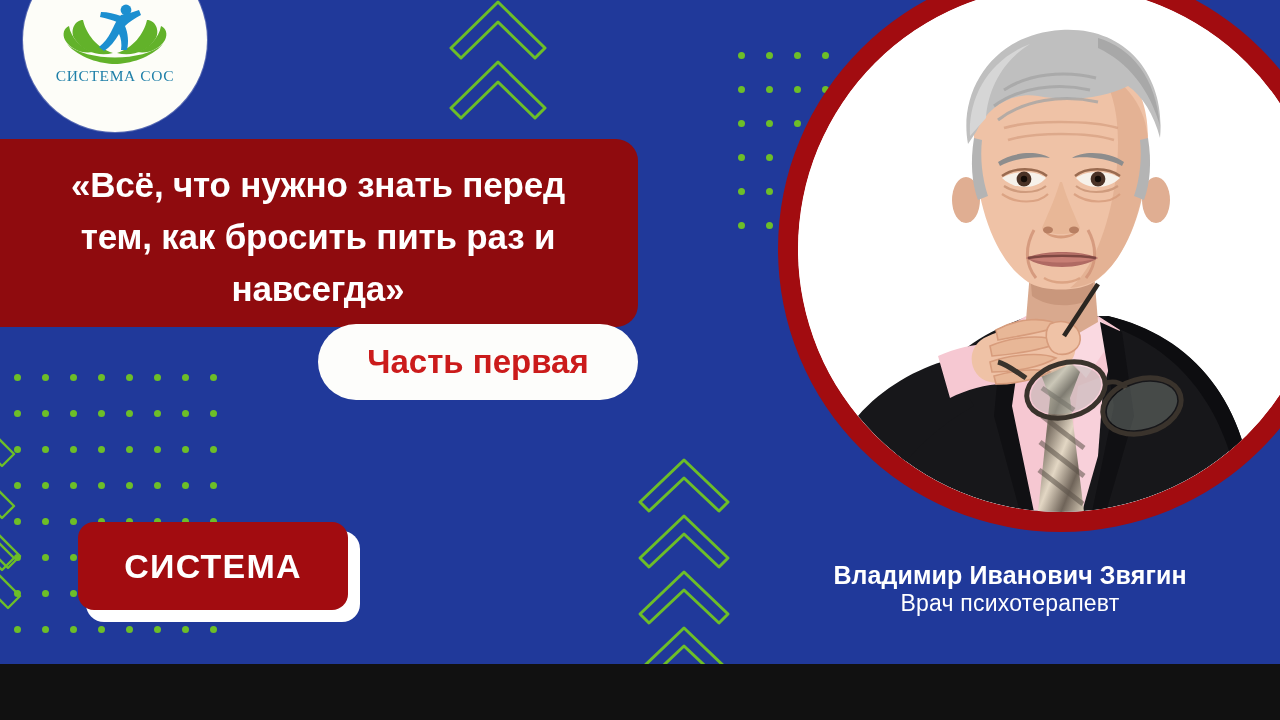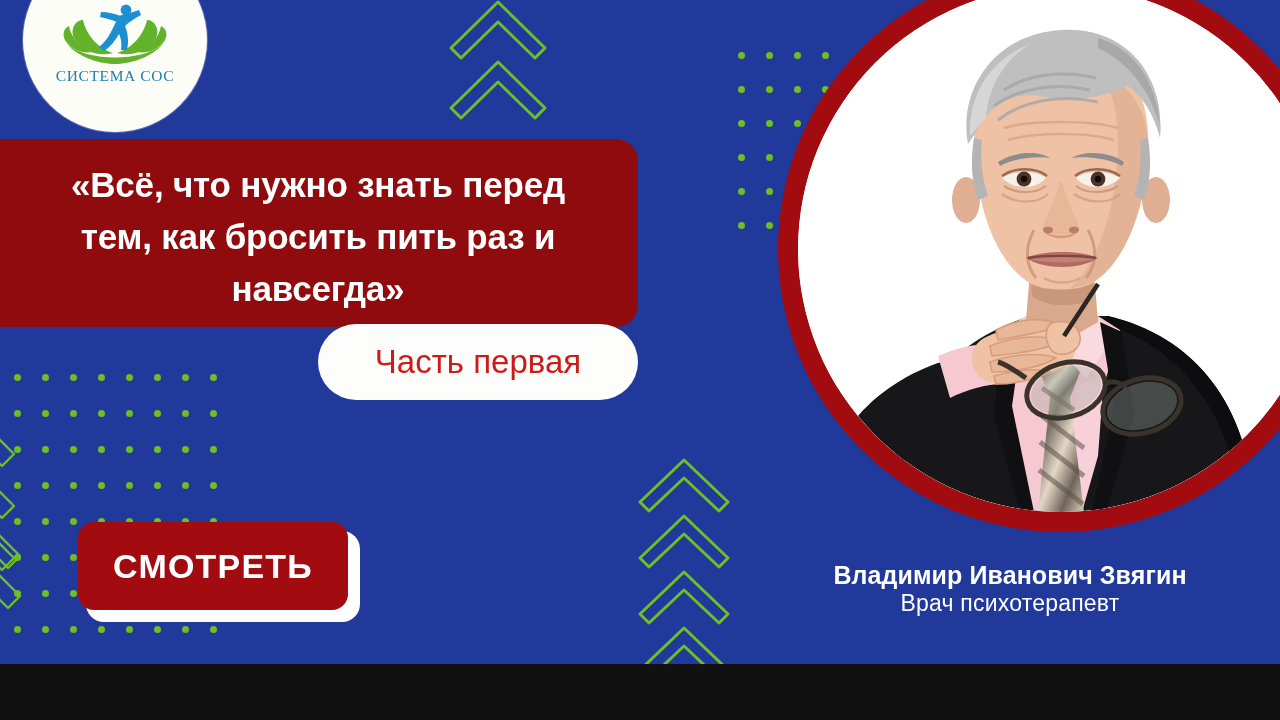--- a/index.html
+++ b/index.html
@@ -91,21 +91,21 @@
     width: 320px; height: 76px;
     background: #FDFDFB;
     border-radius: 38px;
     display: flex;
     align-items: center;
     justify-content: center;
   }
   #part-label {
     color: #CB1B1B;
     font-size: 33px;
-    font-weight: 400;
+    font-weight: 700;
     letter-spacing: 0px;
   }
 
   
   #watch-wrap {
     position: absolute;
     left: 78px; top: 522px;
     width: 282px; height: 100px;
   }
   #watch-shadow {
@@ -335,21 +335,21 @@
 тем, как бросить пить раз  и
 навсегда»</div>
   </div>
 
   <div id="part-pill">
     <span id="part-label">Часть первая</span>
   </div>
 
   <div id="watch-wrap">
     <div id="watch-shadow"></div>
-    <button id="watch-button">СМОТРЕТЬ</button>
+    <button id="watch-button">СИСТЕМА</button>
   </div>
 
   <div id="portrait-ring"></div>
   <div id="portrait-disc">
     <svg width="526" height="526" viewBox="0 0 526 526" aria-hidden="true">
       <defs>
         <clipPath id="discClip">
             <circle cx="263" cy="263" r="263"></circle>
           </clipPath>
         <linearGradient id="tieG" x1="0" y1="0" x2="1" y2="1">

